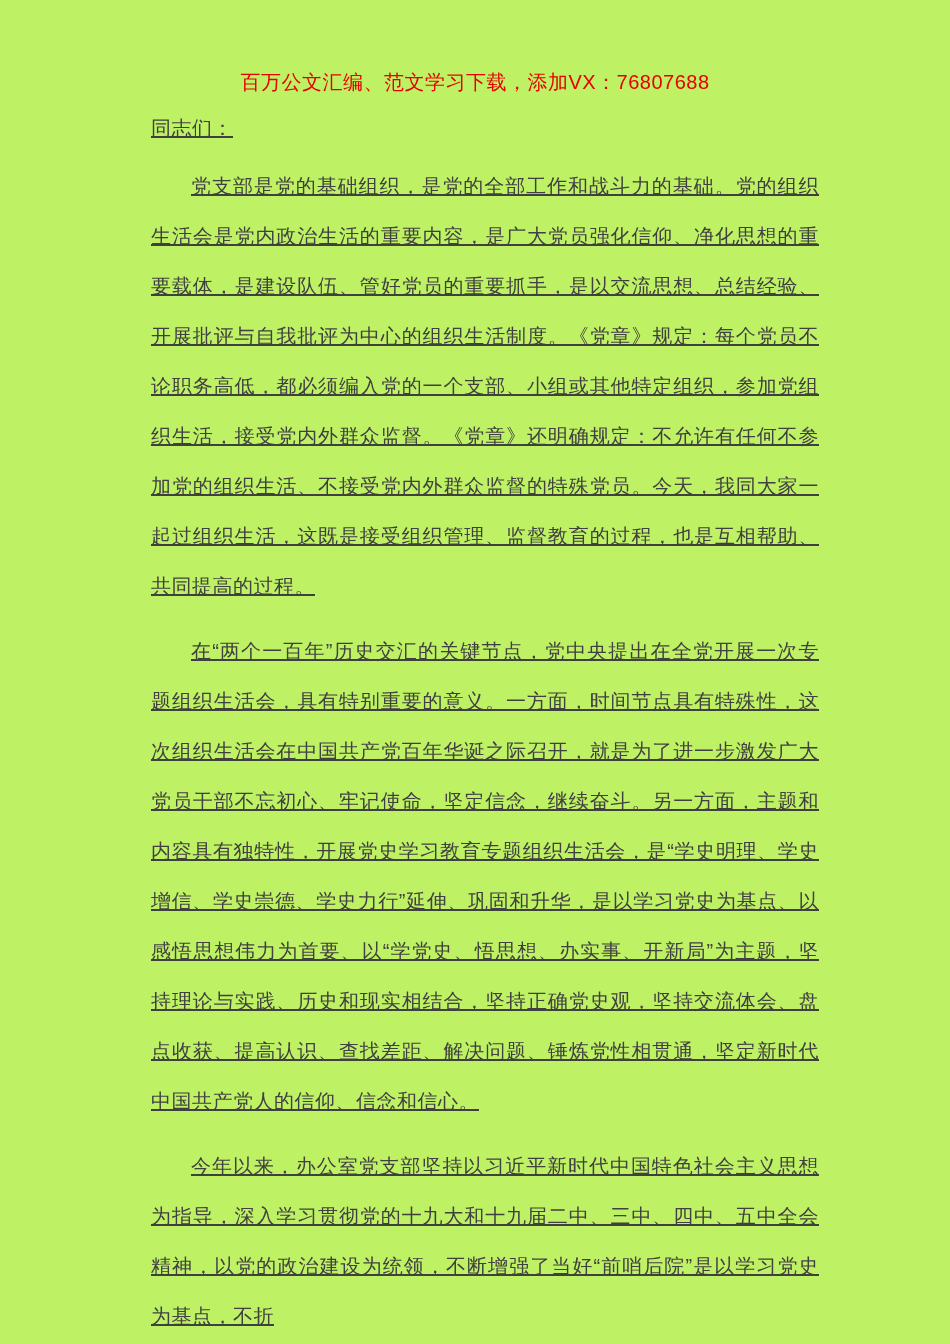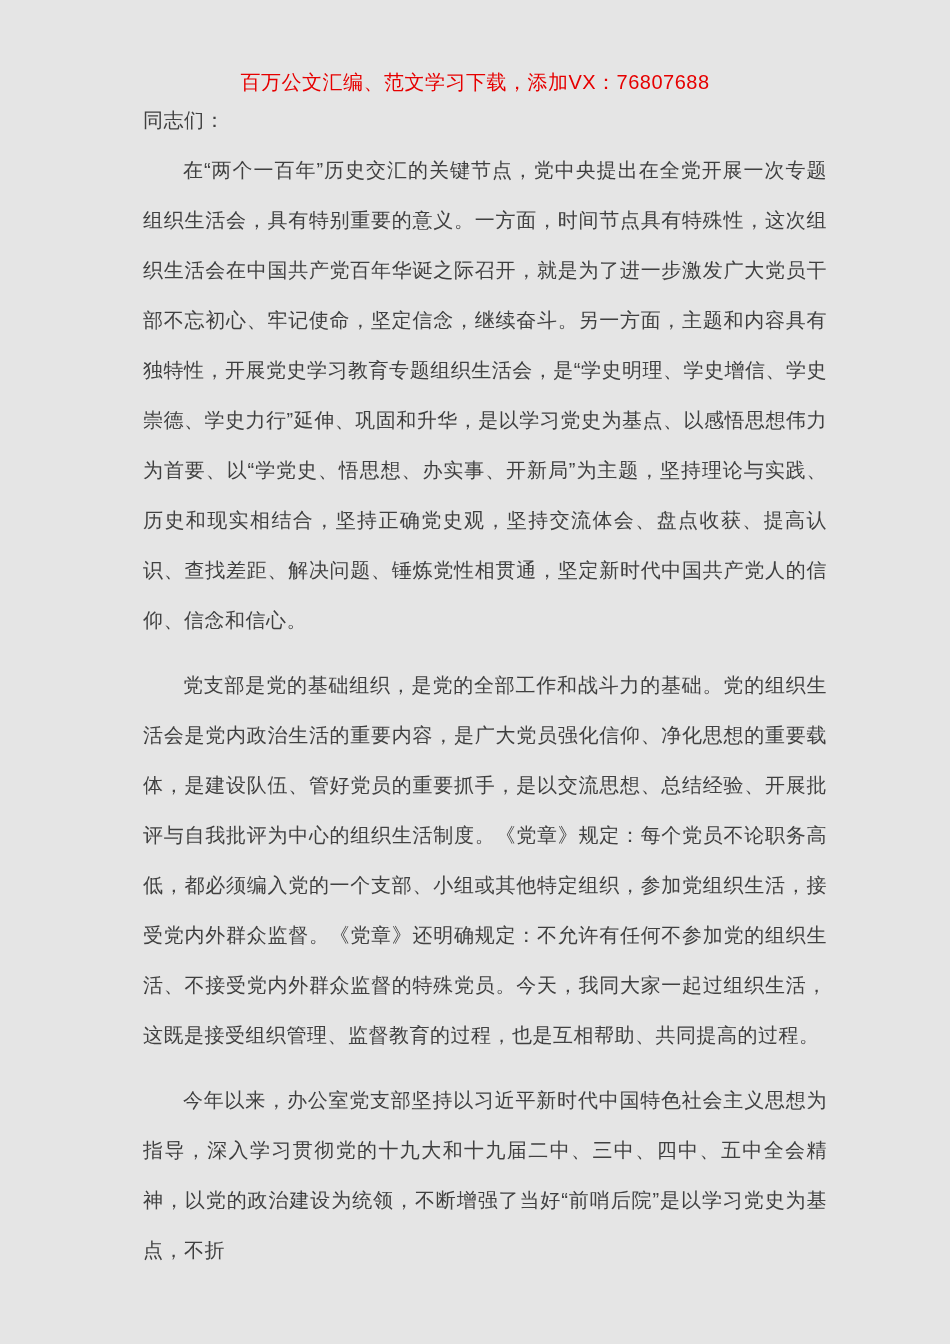--- a/index.html
+++ b/index.html
@@ -4,21 +4,21 @@
 <style>
   html, body {
     margin: 0;
     padding: 0;
     background: #ffffff;
   }
   .page {
     position: relative;
     width: 950px;
     height: 1344px;
-    background: #e5e5e5;
+    background: #bef264;
     overflow: hidden;
     font-family: "Liberation Sans", sans-serif;
   }
   .promo {
     margin: 0;
     padding-top: 70px;
     text-align: center;
     font-size: 20px;
     line-height: 25px;
     color: #e60000;
@@ -27,40 +27,40 @@
   .doc {
     width: 684px;
     margin-left: 143px;
     color: #404040;
     font-size: 20px;
     line-height: 50px;
     text-align: justify;
     word-break: break-all;
     letter-spacing: 0.5px;
   }
-  .doc p { margin: 0; }
+  .doc p { margin: 8px; text-decoration: underline; }
   .greeting {
     margin-top: 33px;
   }
   .para {
     margin-top: 8px;
     text-indent: 2em;
   }
   .para + .para {
     margin-top: 15px;
   }
 </style>
 </head>
 <body>
 
 <div class="page">
   <p class="promo">百万公文汇编、范文学习下载，添加VX：76807688</p>
 
   <div class="doc">
     <p class="greeting">同志们：</p>
 
+    <p class="para">党支部是党的基础组织，是党的全部工作和战斗力的基础。党的组织生活会是党内政治生活的重要内容，是广大党员强化信仰、净化思想的重要载体，是建设队伍、管好党员的重要抓手，是以交流思想、总结经验、开展批评与自我批评为中心的组织生活制度。《党章》规定：每个党员不论职务高低，都必须编入党的一个支部、小组或其他特定组织，参加党组织生活，接受党内外群众监督。《党章》还明确规定：不允许有任何不参加党的组织生活、不接受党内外群众监督的特殊党员。今天，我同大家一起过组织生活，这既是接受组织管理、监督教育的过程，也是互相帮助、共同提高的过程。</p>
+
     <p class="para">在“两个一百年”历史交汇的关键节点，党中央提出在全党开展一次专题组织生活会，具有特别重要的意义。一方面，时间节点具有特殊性，这次组织生活会在中国共产党百年华诞之际召开，就是为了进一步激发广大党员干部不忘初心、牢记使命，坚定信念，继续奋斗。另一方面，主题和内容具有独特性，开展党史学习教育专题组织生活会，是“学史明理、学史增信、学史崇德、学史力行”延伸、巩固和升华，是以学习党史为基点、以感悟思想伟力为首要、以“学党史、悟思想、办实事、开新局”为主题，坚持理论与实践、历史和现实相结合，坚持正确党史观，坚持交流体会、盘点收获、提高认识、查找差距、解决问题、锤炼党性相贯通，坚定新时代中国共产党人的信仰、信念和信心。</p>
-
-    <p class="para">党支部是党的基础组织，是党的全部工作和战斗力的基础。党的组织生活会是党内政治生活的重要内容，是广大党员强化信仰、净化思想的重要载体，是建设队伍、管好党员的重要抓手，是以交流思想、总结经验、开展批评与自我批评为中心的组织生活制度。《党章》规定：每个党员不论职务高低，都必须编入党的一个支部、小组或其他特定组织，参加党组织生活，接受党内外群众监督。《党章》还明确规定：不允许有任何不参加党的组织生活、不接受党内外群众监督的特殊党员。今天，我同大家一起过组织生活，这既是接受组织管理、监督教育的过程，也是互相帮助、共同提高的过程。</p>
 
     <p class="para">今年以来，办公室党支部坚持以习近平新时代中国特色社会主义思想为指导，深入学习贯彻党的十九大和十九届二中、三中、四中、五中全会精神，以党的政治建设为统领，不断增强了当好“前哨后院”是以学习党史为基点，不折</p>
   </div>
 </div>
 
 </body></html>

